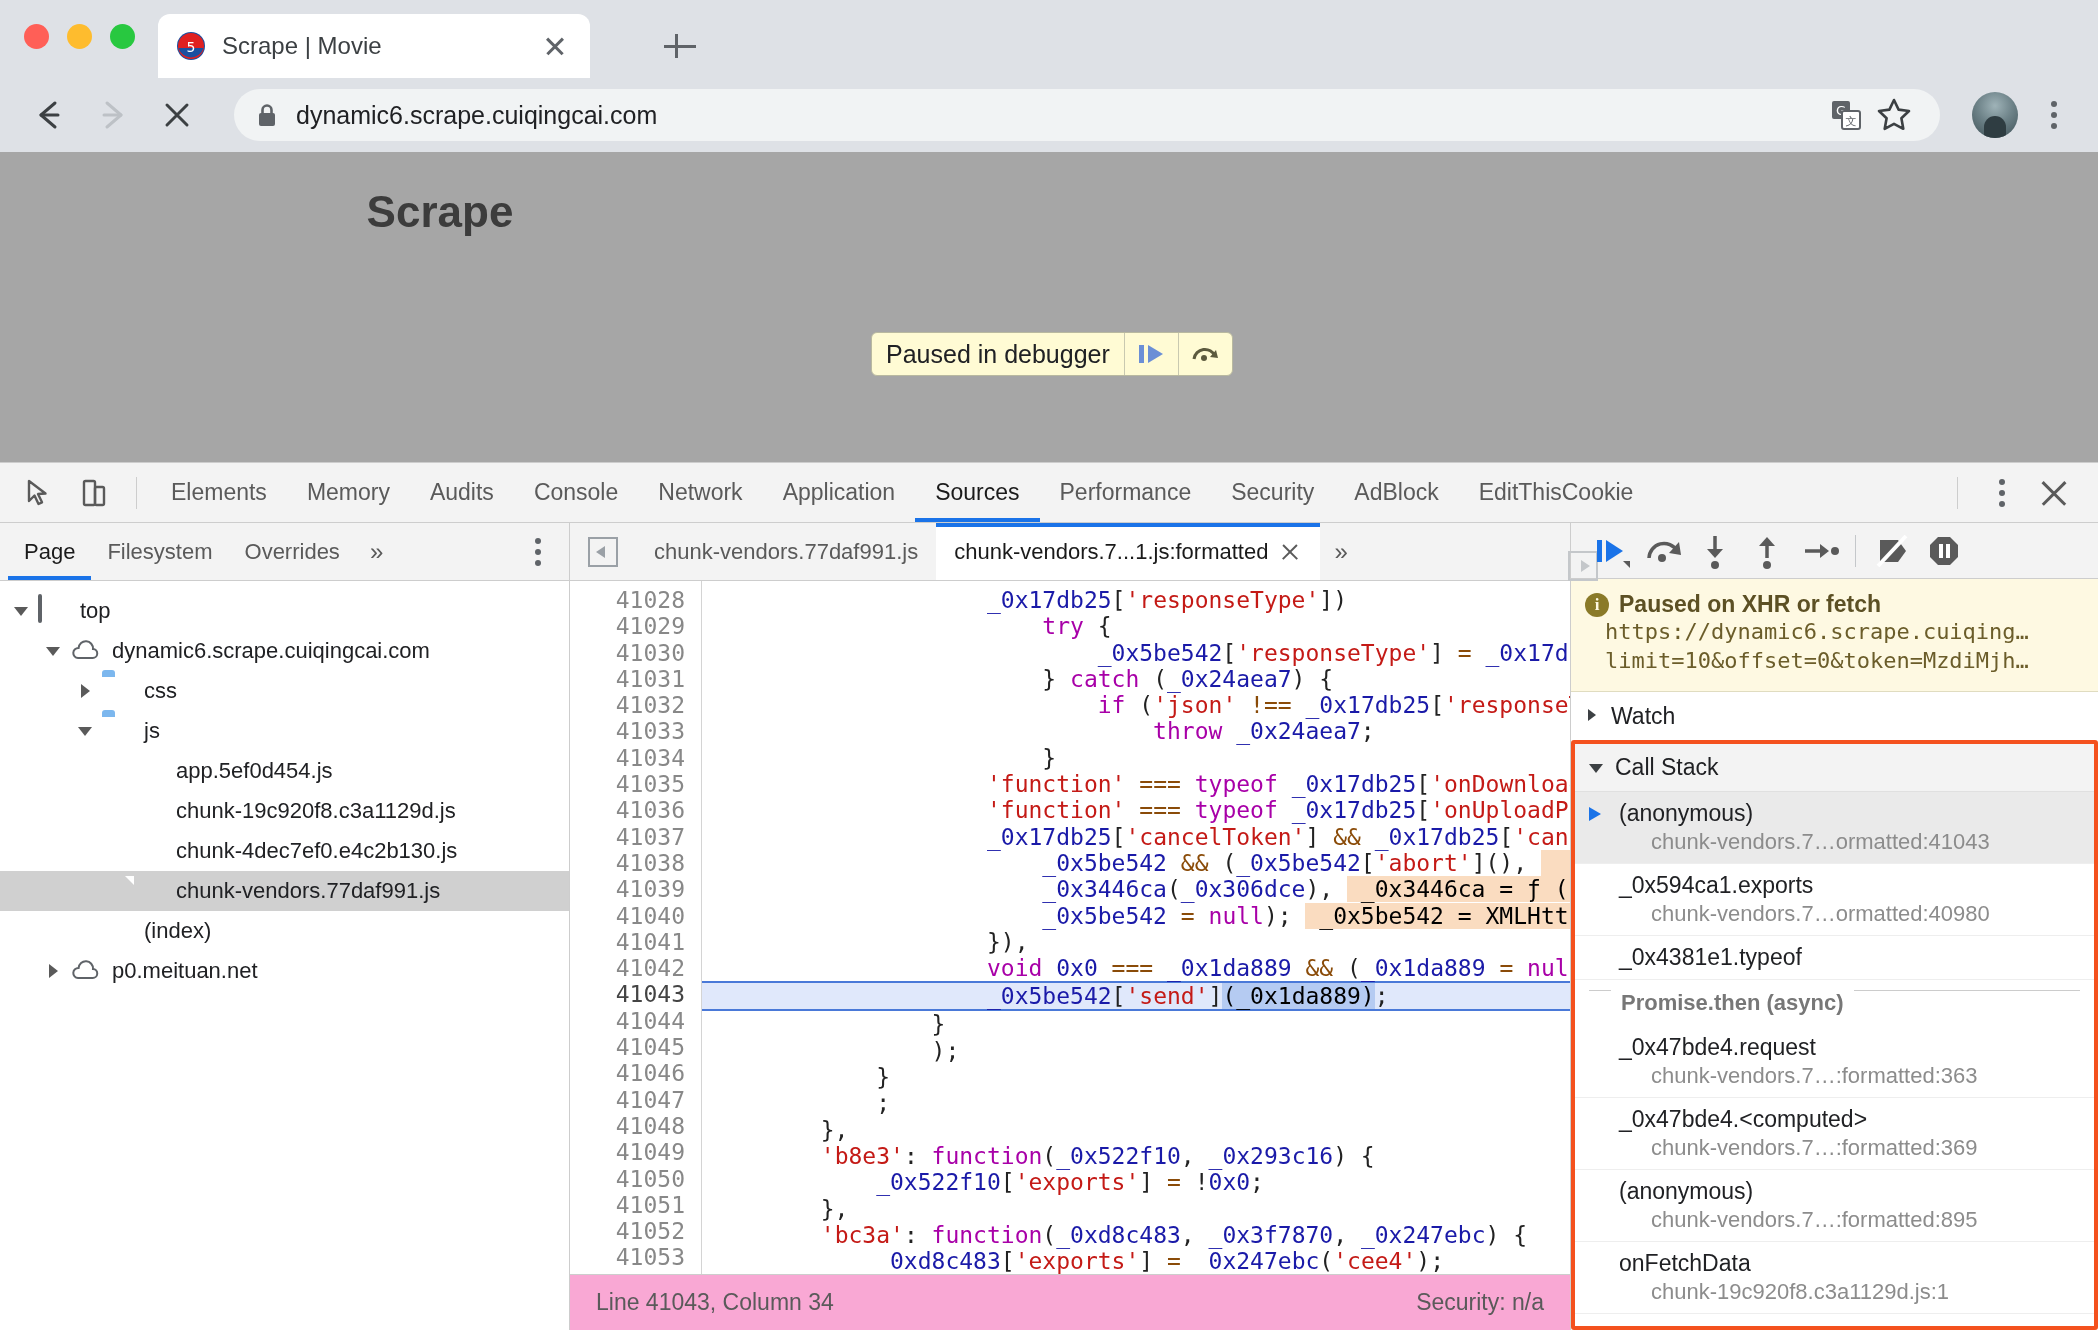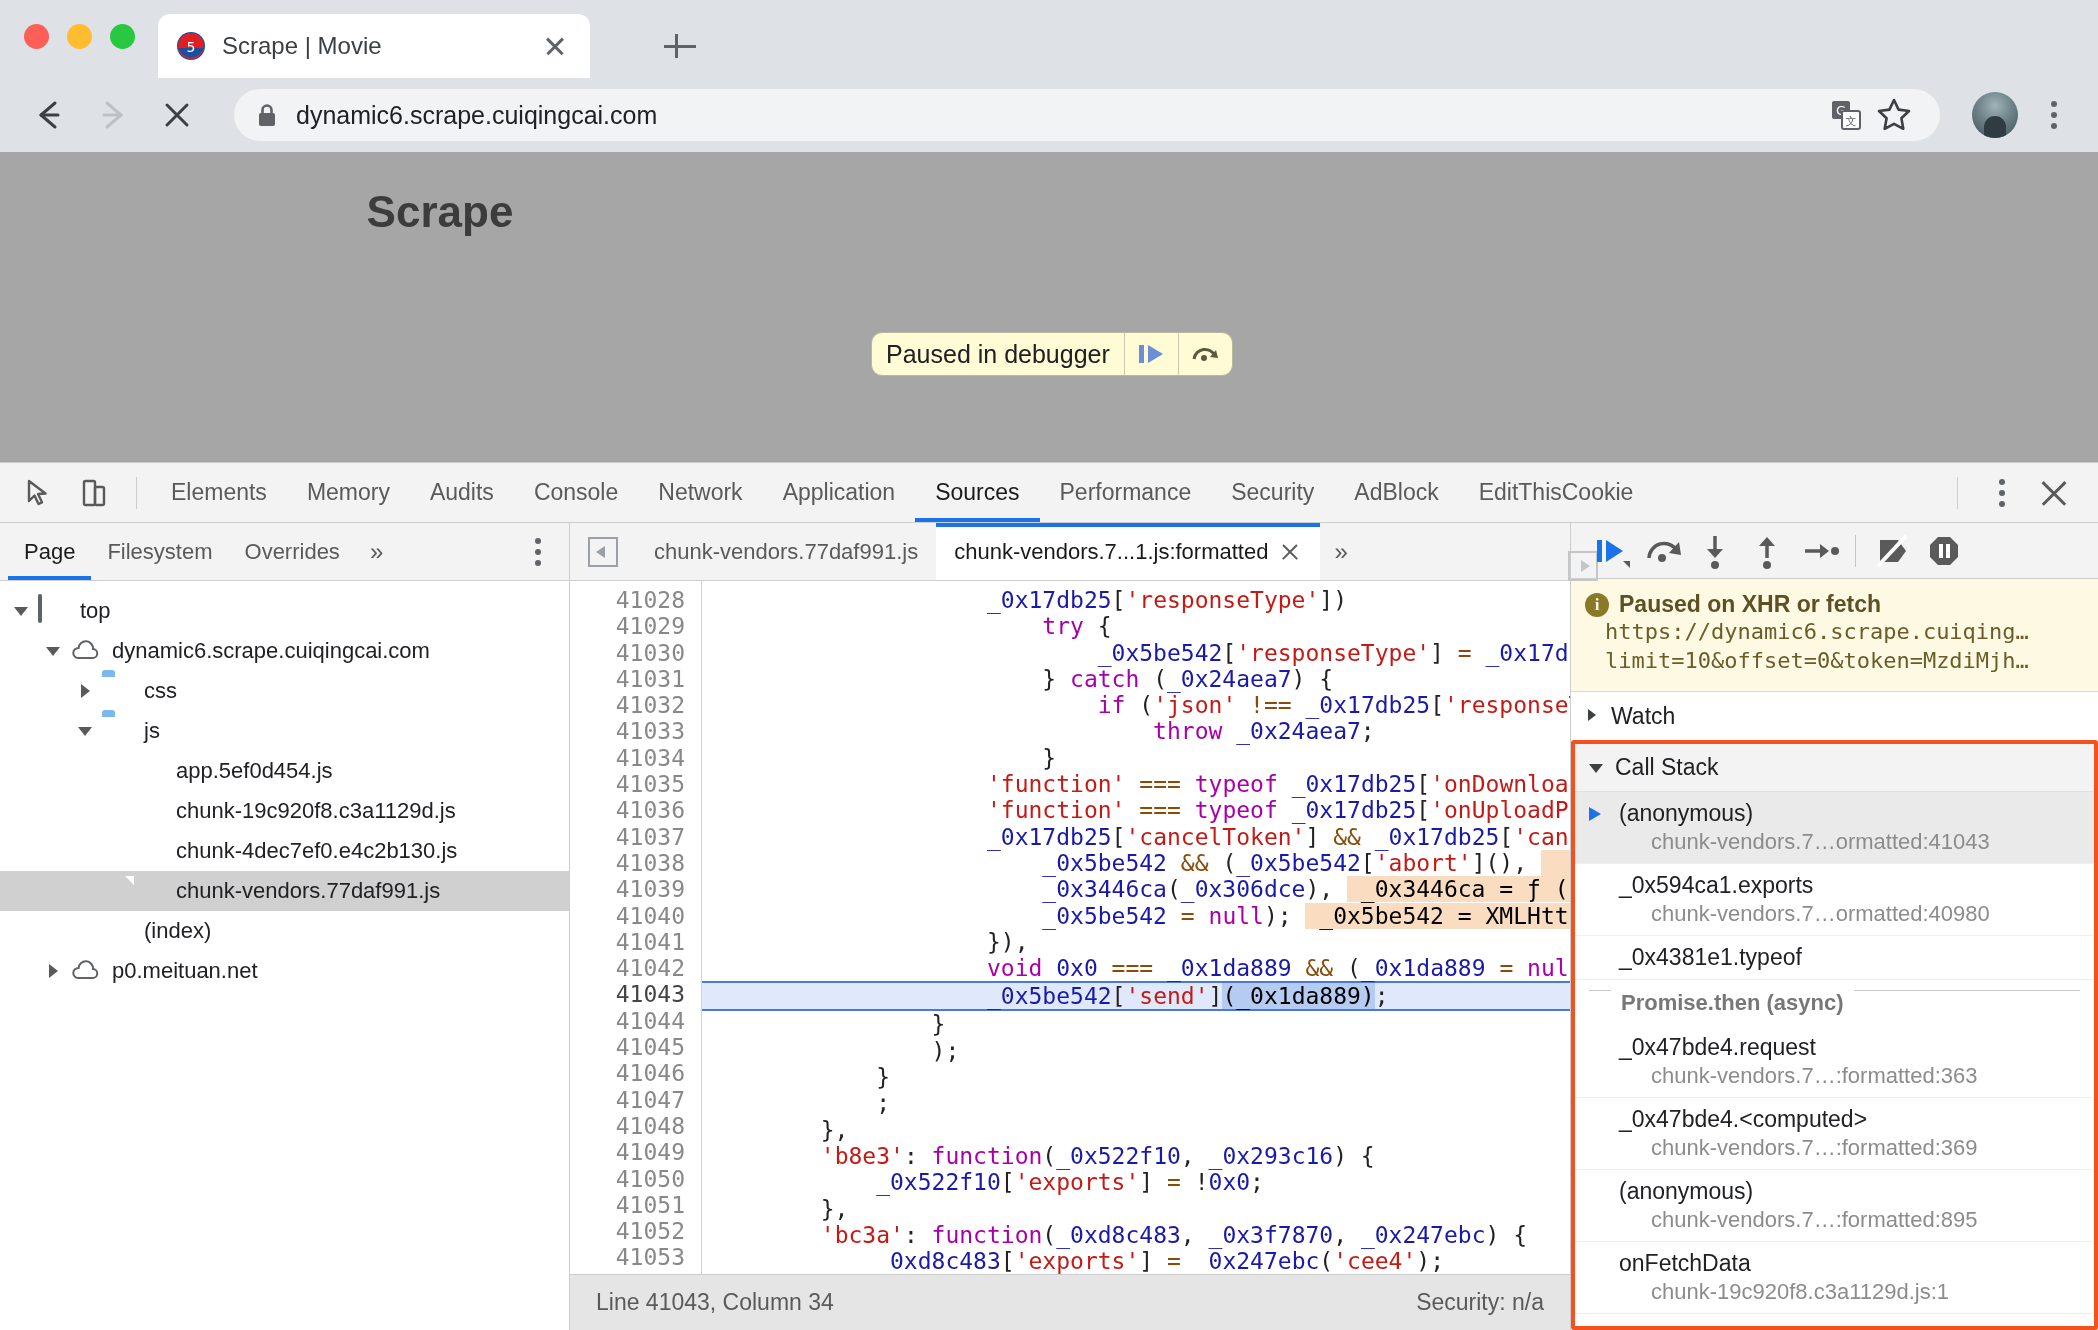--- a/index.html
+++ b/index.html
@@ -76,21 +76,21 @@
     width: 2098px; height: 310px; background: #a6a6a6; position: relative;
   }
   #page-heading {
     position: absolute; left: 0; top: 0; width: 880px; height: 120px;
     display: flex; align-items: center; justify-content: center;
     font-size: 44px; font-weight: bold; color: #3c3c3c;
   }
   #paused-banner {
     position: absolute; left: 871px; top: 180px;
     display: flex; align-items: stretch; height: 44px;
-    background: #fffbd4; border: 1px solid #b9b9a0; border-radius: 11px;
+    background: #fffbd4; border: 1px solid #b9b9a0; border-radius: 6px;
   }
   #paused-banner-text {
     display:flex; align-items:center; padding: 0 14px; font-size: 25px; color: #202124;
   }
   .banner-btn {
     width: 54px; display:flex; align-items:center; justify-content:center;
     border-left: 1px solid #c9c9b0; cursor: pointer;
   }
 
   
@@ -196,21 +196,21 @@
   }
   .k  { color: #a800a8; }      
   .s  { color: #c41a16; }      
   .v  { color: #1a1aa8; }      
   .op { color: #8a4b08; }      
   .pl { color: #222; }         
   .hl-exec { background: #fadcc0; }
   .sel-tok { background: #b5cbf2; }
 
   #status-bar {
-    height: 56px; flex: 0 0 56px; background: #e5e5e5; border-top: 1px solid #cdcdcd;
+    height: 56px; flex: 0 0 56px; background: #f9a8d4; border-top: 1px solid #cdcdcd;
     display: flex; align-items: center; padding: 4px 26px; font-size: 23px; color: #5a5a5a;
   }
   #coverage-text { margin-left: auto; }
 
   
   #debugger-pane { width: 528px; flex: 0 0 528px; border-left: 1px solid #cdcdcd; display: flex; flex-direction: column; background: #fff; overflow: hidden; }
   #dbg-toolbar {
     height: 56px; flex: 0 0 56px; background: #f3f3f3; border-bottom: 1px solid #cdcdcd;
     display: flex; align-items: center; padding-left: 14px;
   }

